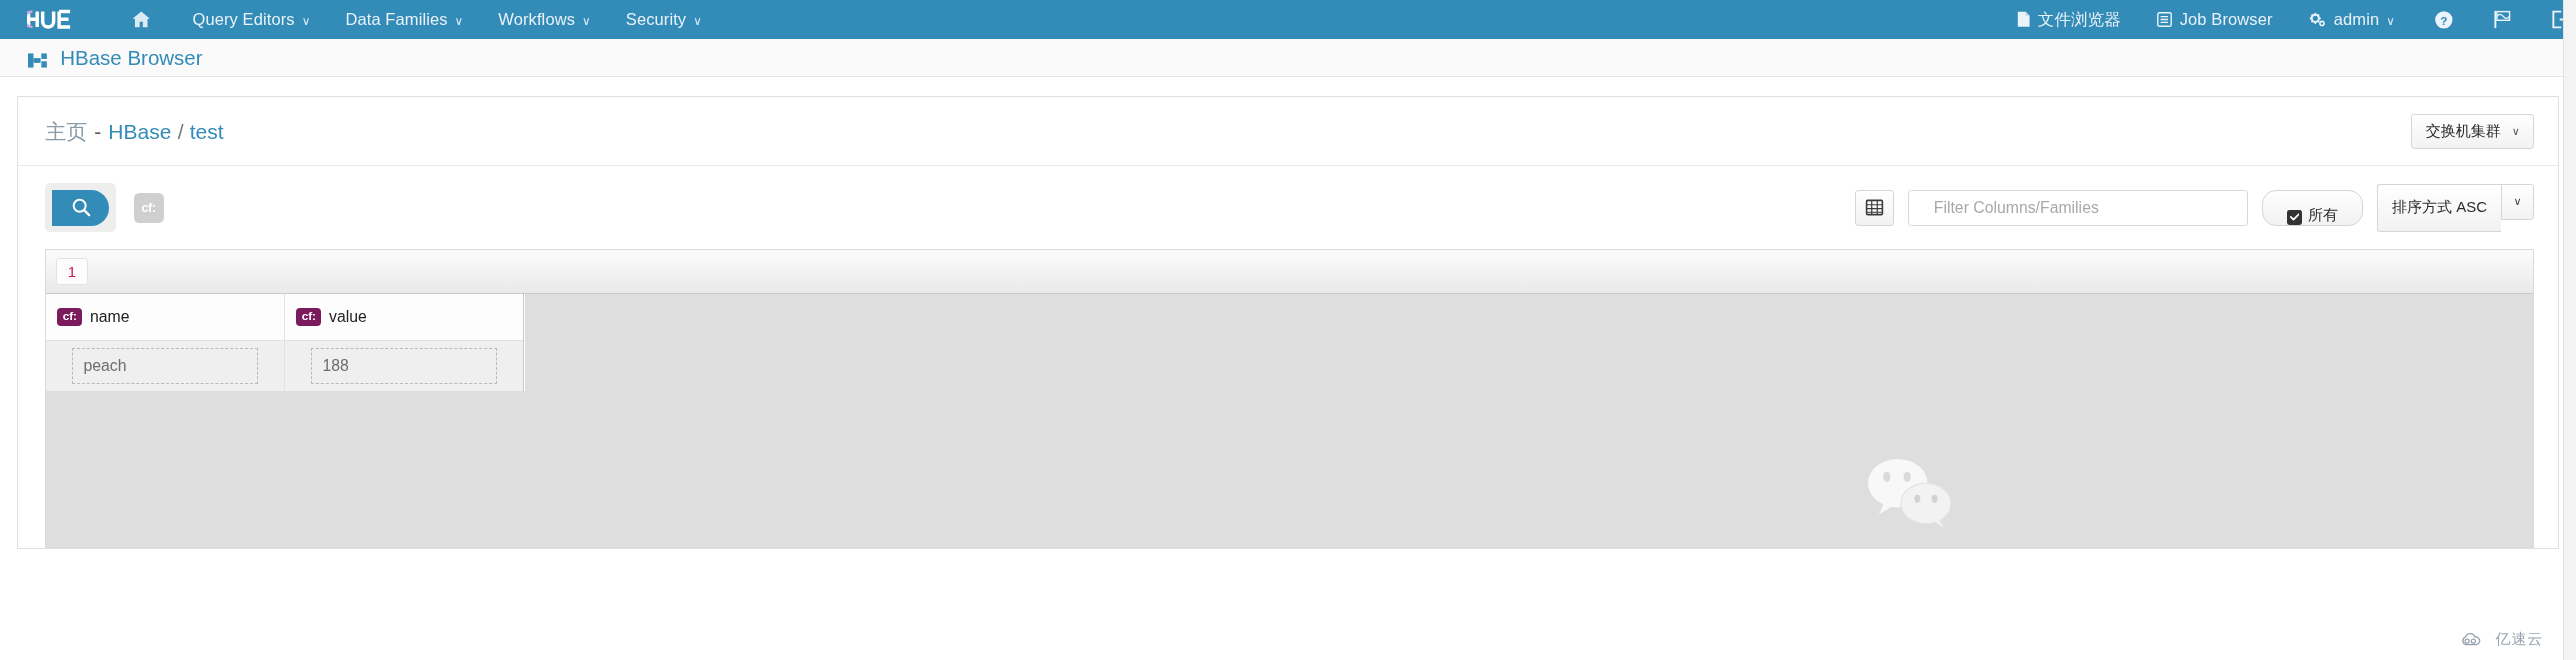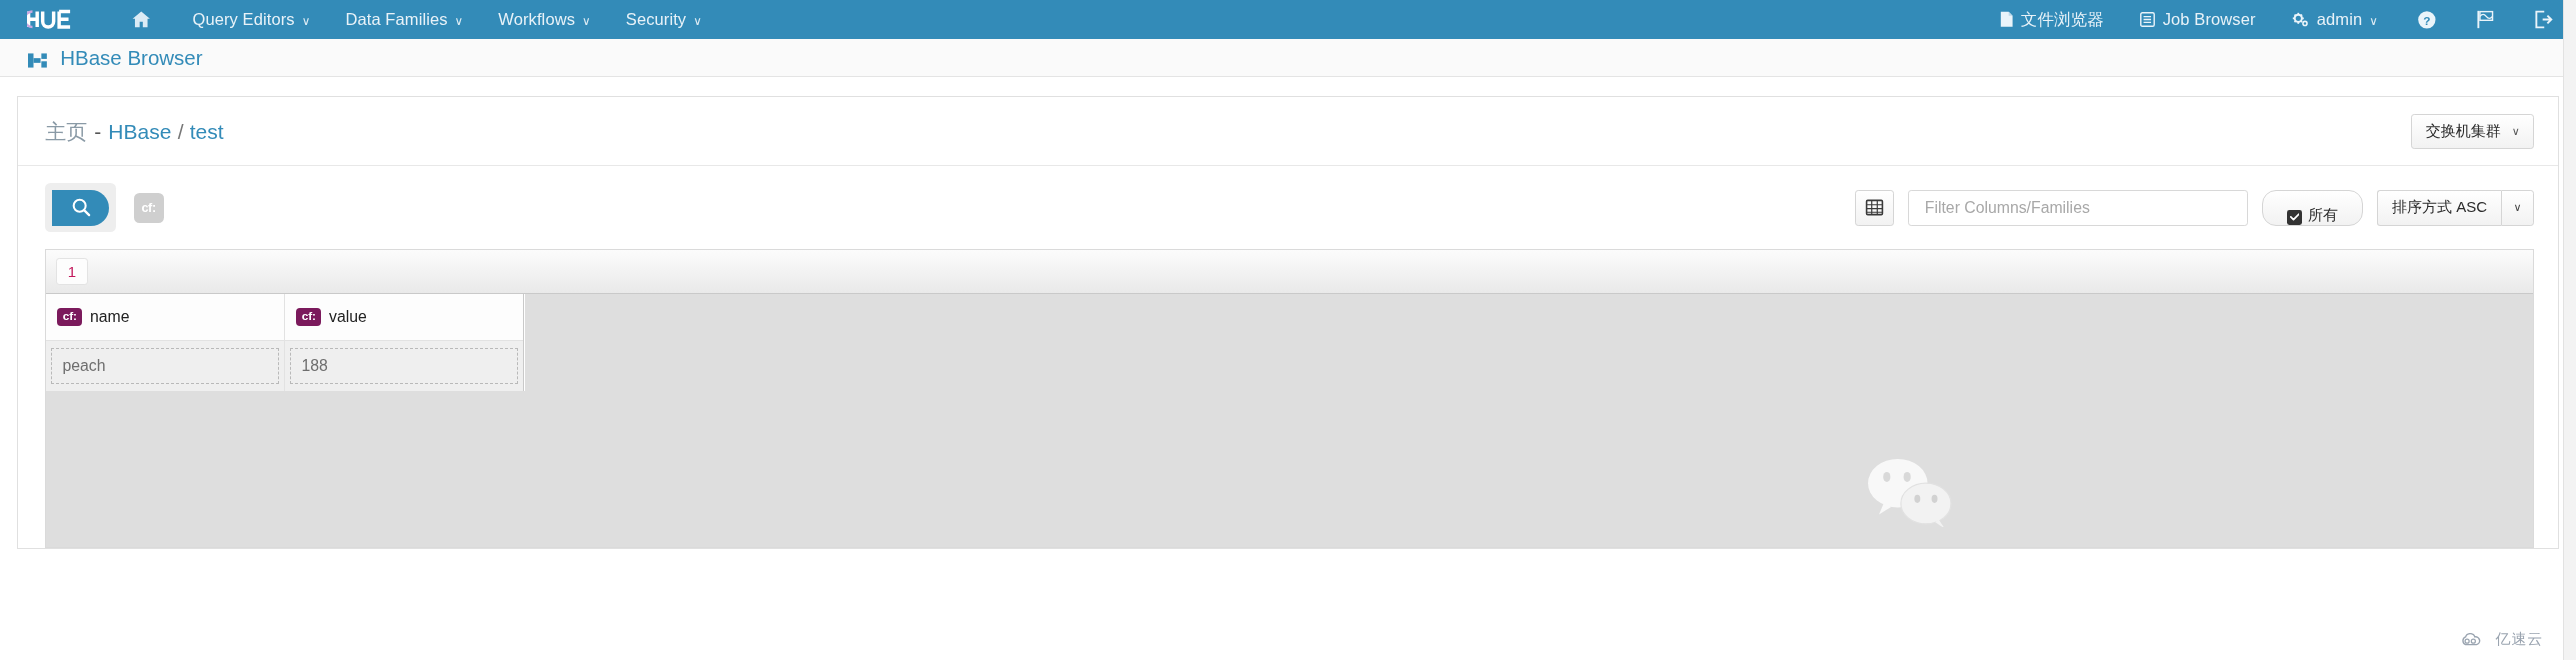--- a/index.html
+++ b/index.html
@@ -9,21 +9,21 @@
     font-family: "Liberation Sans", "DejaVu Sans", sans-serif;
   }
   body { width: 2576px; height: 660px; overflow: hidden; position: relative; }
 
   
   .navbar {
     height: 39px;
     background: #338bb8;
     display: flex;
     align-items: center;
-    padding: 0 22px 0 27px;
+    padding: 0 5px 0 27px;
     position: relative;
   }
   .nav-left { display: flex; align-items: center; }
   .nav-right { display: flex; align-items: center; margin-left: auto; }
 
   .hue-logo {
     display: flex; align-items: center;
     margin-right: 46px;
     height: 39px;
   }
@@ -166,21 +166,21 @@
     border-radius: 3.2px;
     display: flex; align-items: center; justify-content: center;
     cursor: pointer;
   }
   .filter-input {
     margin-left: 14px;
     width: 340px; height: 36px;
     border: 0.8px solid #d8d8d8;
     border-radius: 3.2px;
     background: #fff;
-    padding: 0 16px;
+    padding: 0 25px;
     font-size: 15.8px;
     color: #999;
     outline: none;
     font-family: "Liberation Sans", sans-serif;
   }
   .filter-input::placeholder { color: #a8a8a8; }
   .tb-btn {
     margin-left: 14px;
     height: 36px;
     background: linear-gradient(180deg,#ffffff 0%,#f2f2f2 100%);
@@ -196,21 +196,21 @@
   .chk-ico {
     width: 15px; height: 15px;
     background: #333;
     border-radius: 2.4px;
     margin-right: 6.3px;
     display: flex; align-items: center; justify-content: center;
     flex: 0 0 auto;
   }
   .sort-group { display: flex; margin-left: 14px; }
   .sort-main {
-    height: 36px;
+    height: 48px;
     background: linear-gradient(180deg,#ffffff 0%,#f2f2f2 100%);
     border: 0.8px solid #d5d5d5;
     border-right: none;
     border-radius: 3.2px 0 0 3.2px;
     padding: 0 14px;
     font-size: 15px;
     color: #2b2b2b;
     display: flex; align-items: center;
     cursor: pointer; white-space: nowrap;
   }
@@ -267,21 +267,21 @@
     font-weight: bold;
     padding: 3.2px 5.5px;
     margin-right: 7.9px;
     line-height: 1;
     letter-spacing: -0.2px;
   }
   .ghead-label { font-size: 15.8px; color: #222; }
   .gcell {
     height: 50px;
     display: flex; align-items: center;
-    padding: 7px 5px;
+    padding: 7px 26px;
     background: #efefef;
   }
   .cell-box {
     flex: 1;
     height: 100%;
     border: 0.8px dashed #b9b9b9;
     display: flex; align-items: center;
     padding-left: 10.2px;
     font-size: 15.8px;
     color: #6e6e6e;

